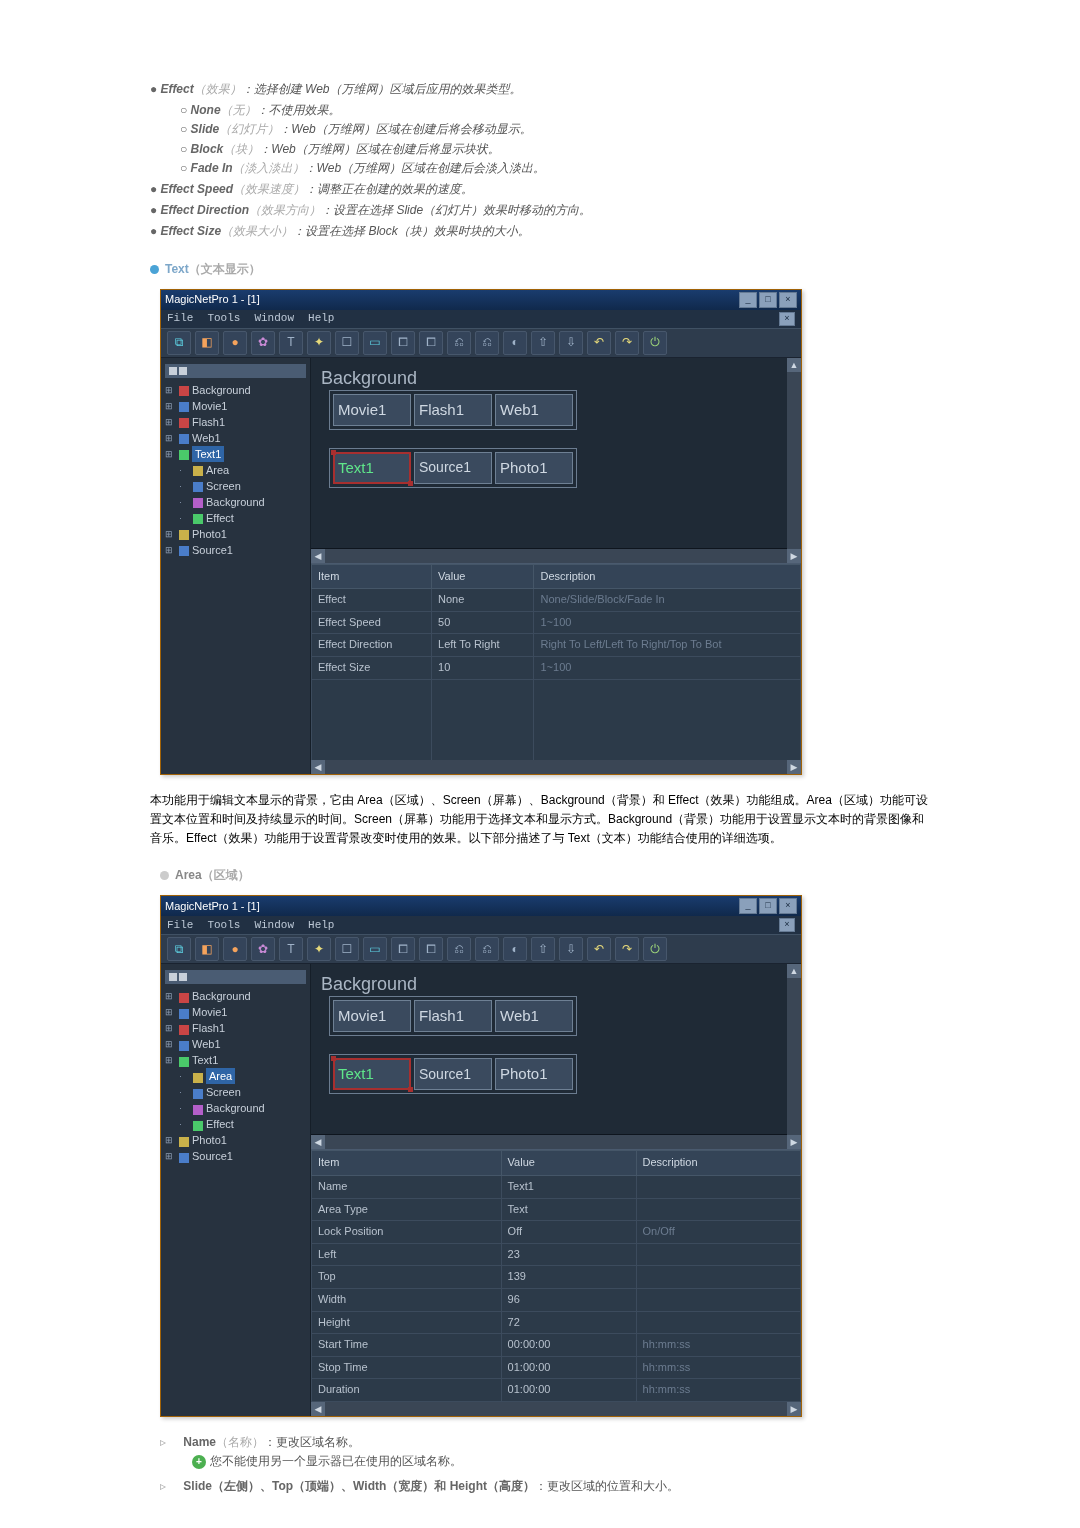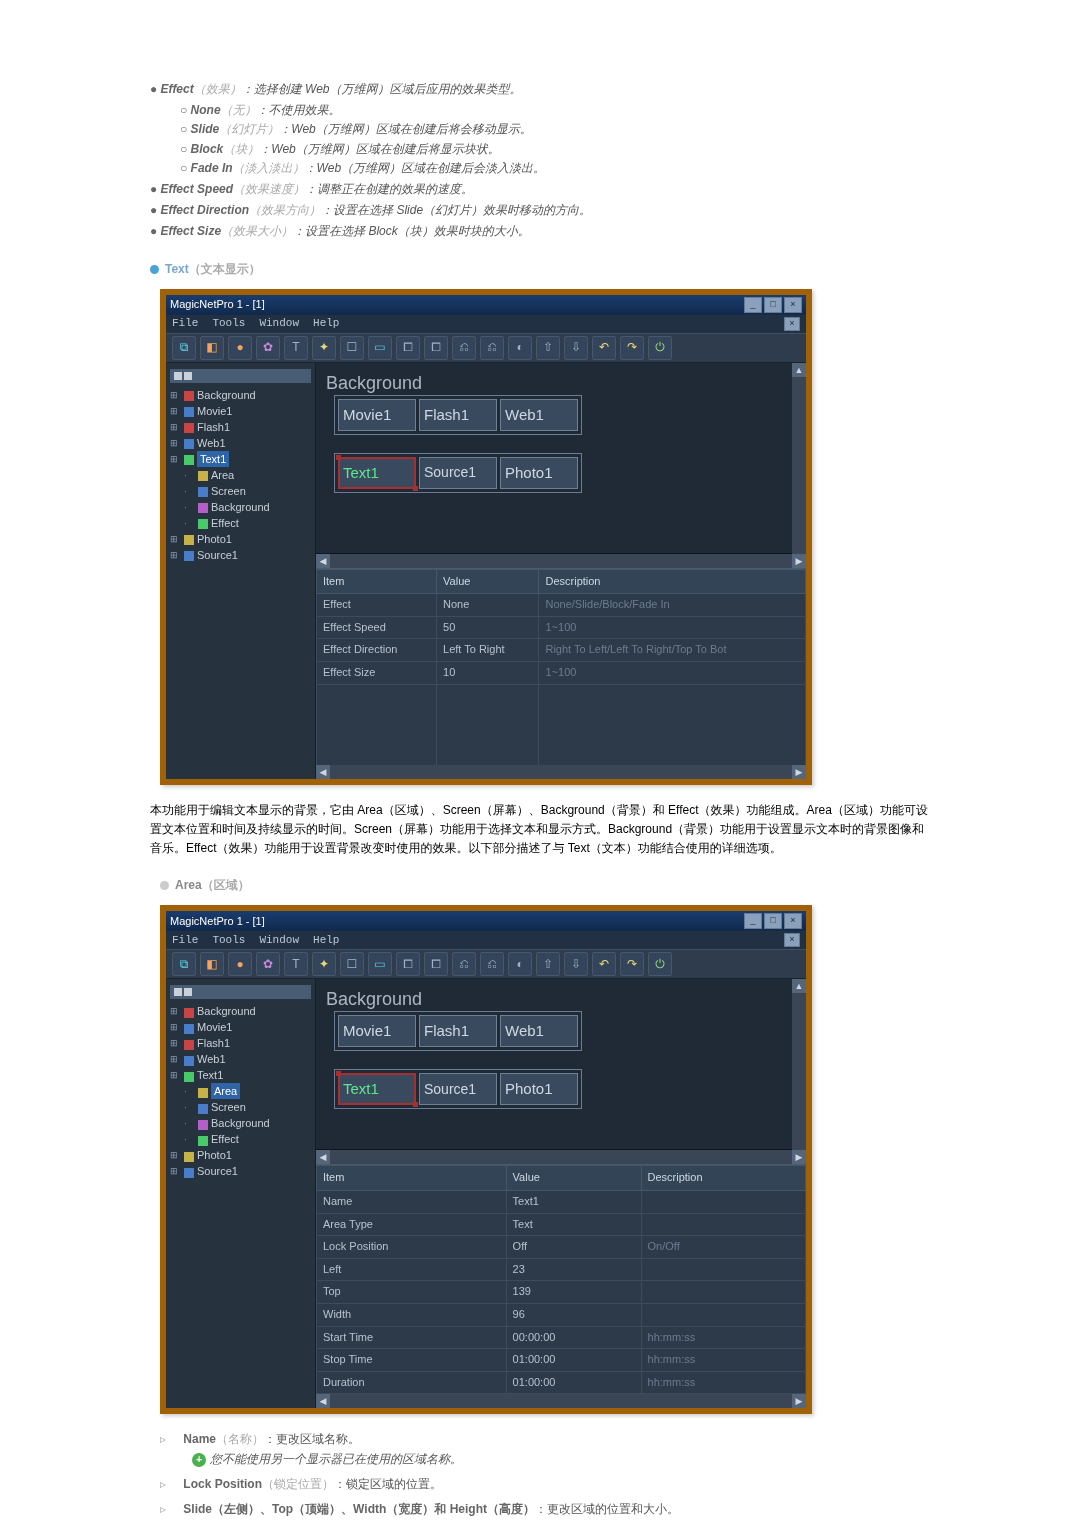--- a/index.html
+++ b/index.html
@@ -36,32 +36,32 @@
     width: 9px; height: 9px; border-radius: 50%;
     background: #ccc; display: inline-block;
   }
   .section-head .label { font-weight: bold; color: #7da7c9; }
   .section-head .label.gray { color:#888; }
   .area-head { margin-left: 10px; }
   .para { margin: 12px 0 14px 0; color:#000000; }
   .sublist { list-style:none; padding:0; margin:10px 0 0 10px; }
   .sublist > li { margin-bottom:6px; }
   .sublist .pre { color:#aaa; margin-right:6px; display:inline-block; width:14px; }
-  .noteline { margin-left:32px;font-style:italic; }
+  .noteline { margin-left:32px; }
   .note-icon {
     display:inline-block; width:14px; height:14px; border-radius:50%;
     background:#4caf50; color:#fff; font-size:10px; line-height:14px;
     text-align:center; font-weight:bold; margin-right:4px;
   }
   
   .appwin {
     width: 640px;
     margin: 6px 0 16px 10px;
     background: #0f766e;
-    border: 6px solid #a16207;
+    border: 1px solid #a16207;
     box-shadow: 2px 2px 4px rgba(0,0,0,0.2);
     font-size: 11px;
     color: #c8d0da;
   }
   .titlebar {
     height: 20px;
     background: linear-gradient(#1a3c6e,#10294c);
     display:flex; align-items:center; justify-content:space-between;
     padding: 0 4px; color:#fff; font-size:11px;
   }
@@ -425,20 +425,25 @@
                   <td>Top</td>
                   <td>139</td>
                   <td class="desc"></td>
                 </tr>
             <tr>
                   <td>Width</td>
                   <td>96</td>
                   <td class="desc"></td>
                 </tr>
             <tr>
+                  <td>Height</td>
+                  <td>72</td>
+                  <td class="desc"></td>
+                </tr>
+            <tr>
                   <td>Start Time</td>
                   <td>00:00:00</td>
                   <td class="desc">hh:mm:ss</td>
                 </tr>
             <tr>
                   <td>Stop Time</td>
                   <td>01:00:00</td>
                   <td class="desc">hh:mm:ss</td>
                 </tr>
             <tr>
@@ -458,21 +463,17 @@
   </div>
 
   <ul class="sublist">
     <li>
       <span class="pre">▹</span>
       <span class="bold">Name</span><span class="gray">（名称）</span><span>：更改区域名称。</span>
       <div class="noteline"><span class="note-icon">+</span><span>您不能使用另一个显示器已在使用的区域名称。</span></div>
     </li>
     <li>
       <span class="pre">▹</span>
-      <span class="bold">Lock Position</span><span class="gray">（锁定位置）</span><span>：锁定区域的位置。</span>
-    </li>
-    <li>
-      <span class="pre">▹</span>
       <span class="bold">Slide（左侧）、Top（顶端）、Width（宽度）和 Height（高度）</span><span>：更改区域的位置和大小。</span>
     </li>
   </ul>
 
 </div>
 
 </body></html>

